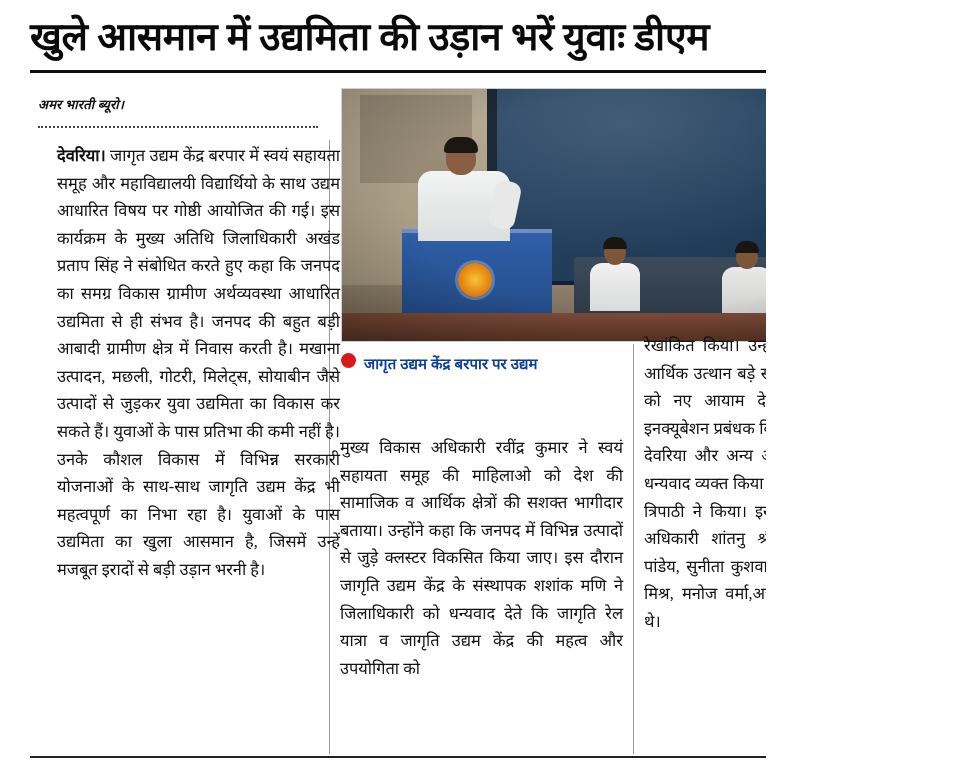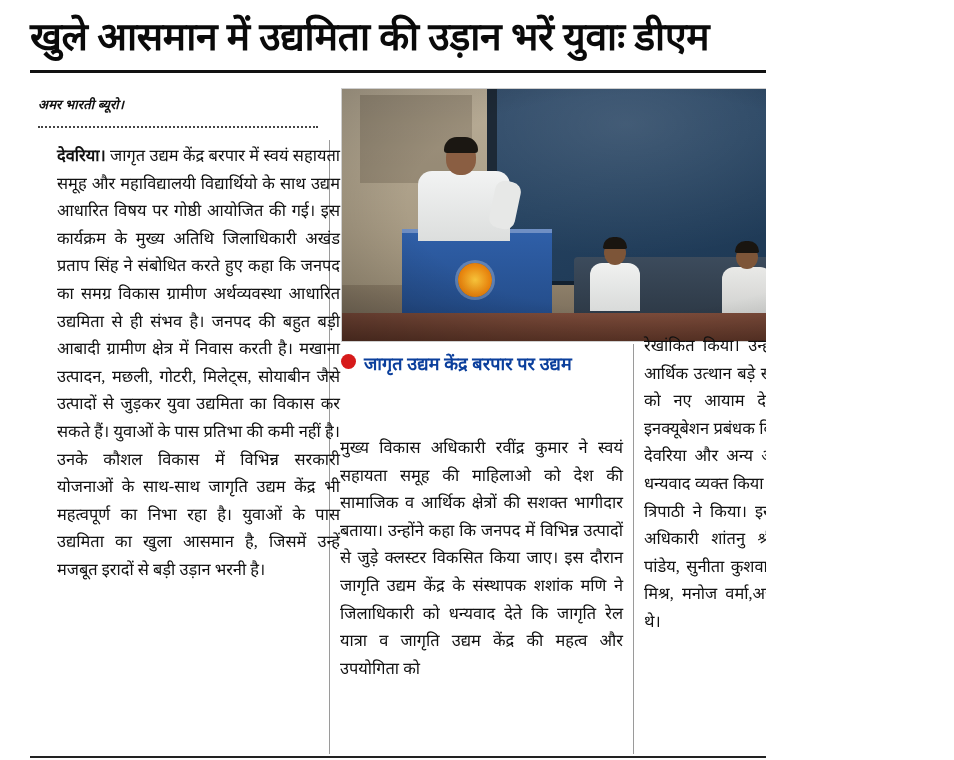--- a/index.html
+++ b/index.html
@@ -227,21 +227,21 @@
 
   
   .teaser {
     position: absolute;
     left: 341px;
     top: 348px;
     width: 591px;
     height: 70px;
     color: #0b3f9c;
     font-weight: bold;
-    font-size: 18px;
+    font-size: 15px;
     line-height: 33px;
     letter-spacing: .1px;
   }
   .teaser .bullet {
     display: inline-block;
     width: 15px;
     height: 15px;
     border-radius: 50%;
     background: #d61a1a;
     margin-right: 8px;

